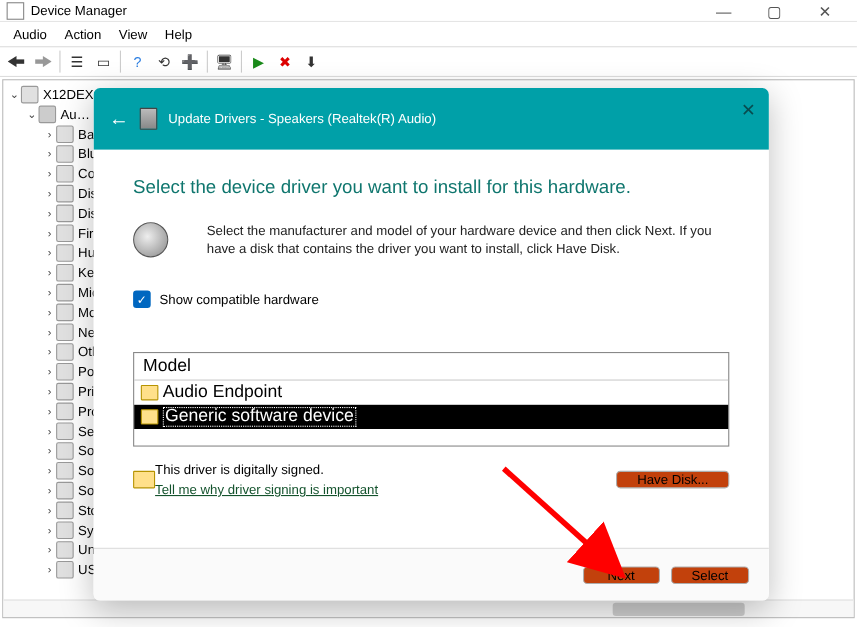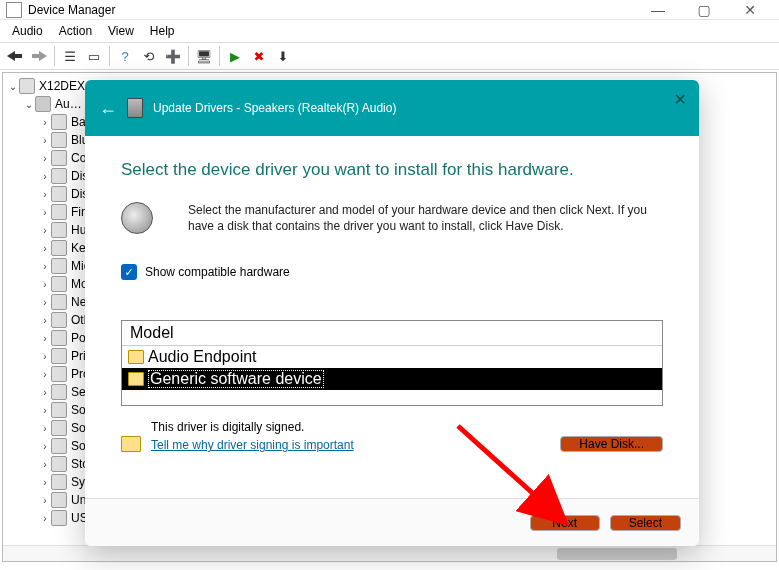--- a/index.html
+++ b/index.html
@@ -45,24 +45,24 @@
     .chk-row { display: flex; align-items: center; gap: 8px; font-size: 12px; margin-bottom: 6px; }
     .chk-row .chk { width: 16px; height: 16px; background: #0067c0; border-radius: 3px; display: flex; align-items: center; justify-content: center; color: #fff; font-size: 11px; }
 
     .model-box { border: 1px solid #888; height: 86px; font-size: 16px; margin-top: 40px; }
     .model-box .hdr { padding: 3px 8px; border-bottom: 1px solid #ccc; }
     .model-box .row { display: flex; align-items: center; padding: 2px 6px; gap: 4px; }
     .model-box .row .ric { width: 16px; height: 14px; background: #ffe08a; border: 1px solid #b69300; border-radius: 1px; flex-shrink: 0; }
     .model-box .row.selected { background: #000000; color: #fff; }
     .model-box .row.selected .label { outline: 1px dotted #fff; outline-offset: -1px; padding: 0 2px; }
 
-    .sign-row { display: flex; align-items: flex-end; gap: 10px; margin-top: 14px; font-size: 12px; }
+    .sign-row { display: flex; align-items: center; margin-top: 14px; font-size: 12px; }
     .sign-row .sic { width: 20px; height: 16px; background: #ffe08a; border: 1px solid #b69300; border-radius: 1px; flex-shrink: 0; }
     .sign-row .txts { display: flex; flex-direction: column; gap: 4px; }
-    .sign-row a { color: #0369a1; text-decoration: underline; }
+    .sign-row a { color: #14532d; text-decoration: underline; }
     .have-disk { margin-left: auto; }
 
     .btn { background: #c2410c; border: 1px solid #adadad; border-radius: 4px; font-size: 12px; padding: 0 18px; min-width: 70px; }
 
     .wizard-footer { position: absolute; bottom: 0; left: 0; right: 0; height: 48px; border-top: 1px solid #ddd; display: flex; justify-content: flex-end; align-items: center; gap: 10px; padding: 0 18px; background: #fafafa; }
 
     
     .arrow { position: absolute; top: 418px; left: 450px; pointer-events: none; }
   </style>
 </head>

